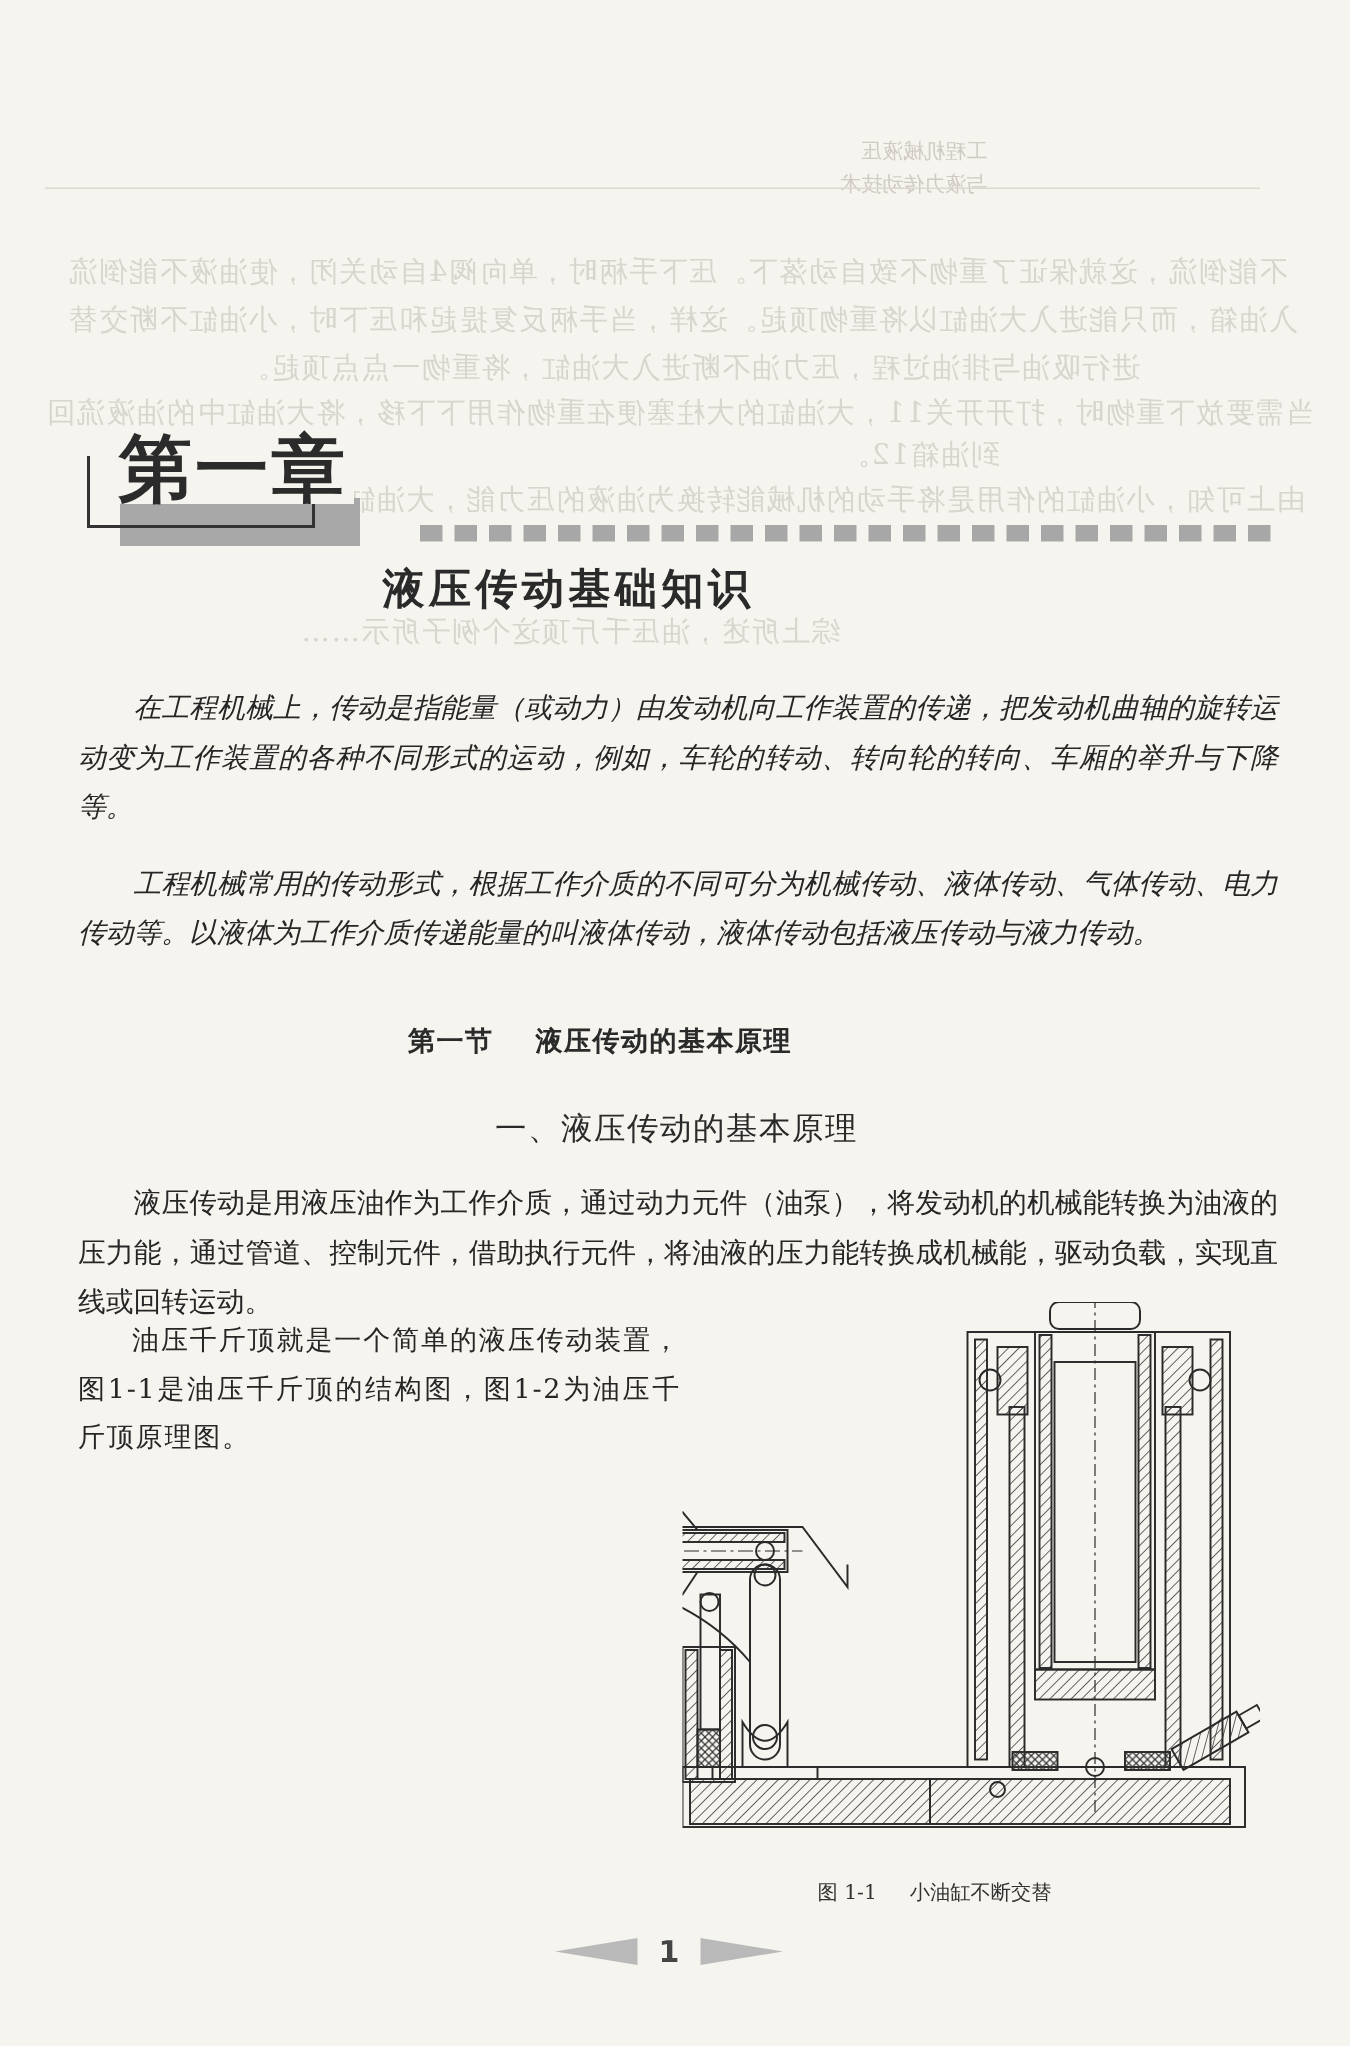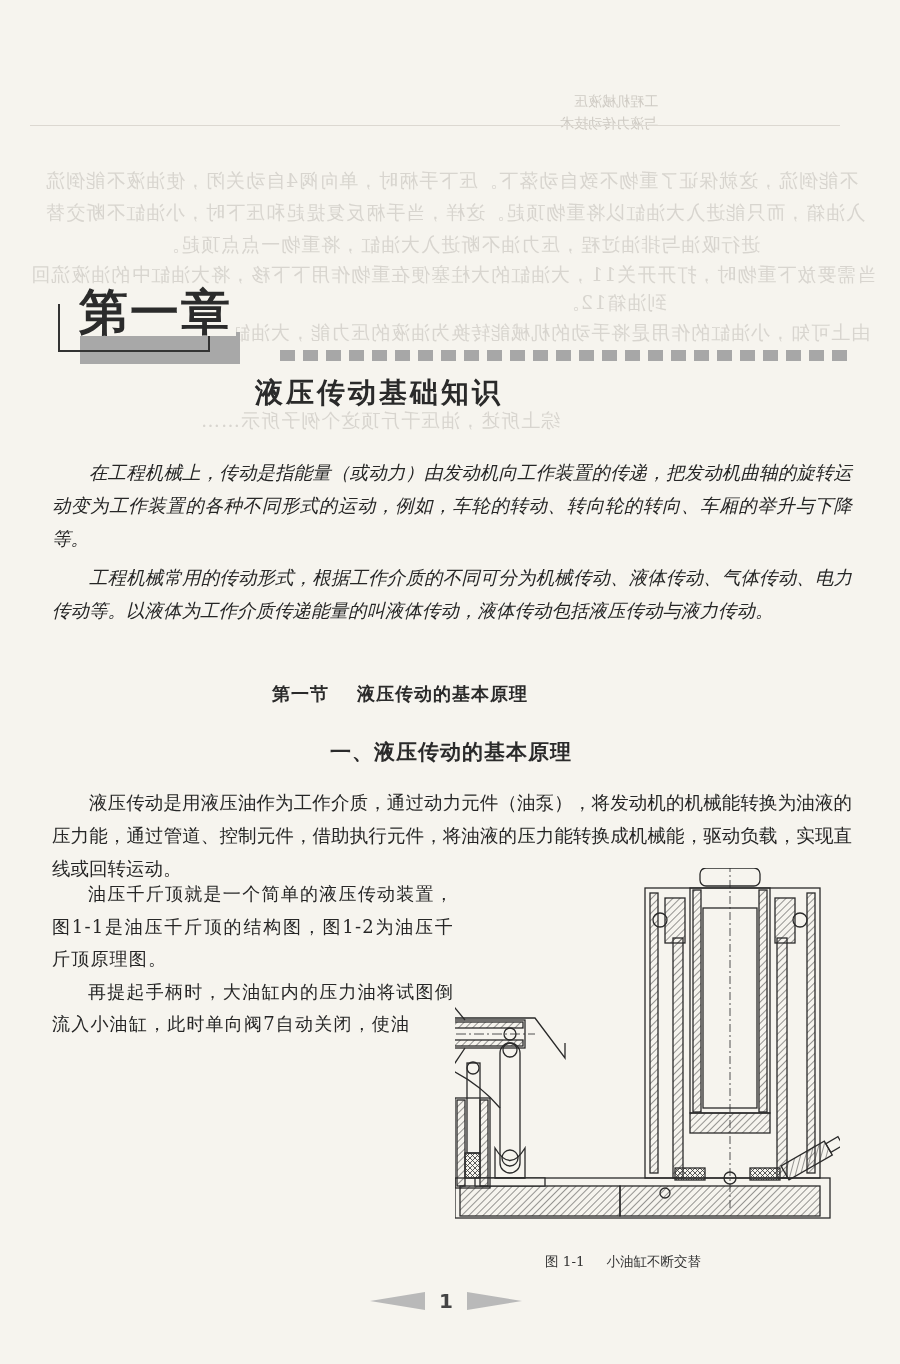--- a/index.html
+++ b/index.html
@@ -40,21 +40,21 @@
   .para.full { left:52px; width:800px; }
   .para p { margin:0; text-indent: 2em; text-align: justify; }
 
   .section-title {
     position:absolute; left:272px; top:682px; font-size:18px; font-weight:bold;
     font-family: "DejaVu Sans", sans-serif; color:#2a2a2a; letter-spacing: 1px;
   }
   .section-title .gap { display:inline-block; width:28px; }
   .sub-title {
     position:absolute; left:330px; top:738px; font-size:21px;
-    font-family: "DejaVu Sans", sans-serif; color:#2a2a2a; letter-spacing: 1px; font-weight: bold;
+    font-family: "DejaVu Sans", sans-serif; color:#2a2a2a; letter-spacing: 1px;
   }
 
   .para.col { left:52px; width:402px; font-size:18px; line-height:32.5px; letter-spacing: 1.2px; }
 
   .figure { position:absolute; left:455px; top:868px; width:385px; height:375px; }
   .fig-caption { position:absolute; left:545px; top:1253px; font-size:13.5px; color:#333; }
   .fig-caption .gap { display:inline-block; width:22px; }
 
   .footer { position:absolute; left:370px; top:1289px; display:flex; align-items:center; gap:14px; }
   .arrow-left { width:0; height:0; border-top:9px solid transparent; border-bottom:9px solid transparent; border-right:55px solid #b9b9b9; }
@@ -108,35 +108,34 @@
       <span></span>
       <span></span>
       <span></span>
       <span></span>
   </div>
 
   <h1 class="chapter-heading" style="margin:0;">液压传动基础知识</h1>
 
   <div class="para full" style="top:456px;font-style:italic;">
     <p>在工程机械上，传动是指能量（或动力）由发动机向工作装置的传递，把发动机曲轴的旋转运动变为工作装置的各种不同形式的运动，例如，车轮的转动、转向轮的转向、车厢的举升与下降等。</p>
-    <p style="margin-top:6px;">工程机械常用的传动形式，根据工作介质的不同可分为机械传动、液体传动、气体传动、电力传动等。以液体为工作介质传递能量的叫液体传动，液体传动包括液压传动与液力传动。</p>
+    <p style="margin-top:18px;">工程机械常用的传动形式，根据工作介质的不同可分为机械传动、液体传动、气体传动、电力传动等。以液体为工作介质传递能量的叫液体传动，液体传动包括液压传动与液力传动。</p>
   </div>
 
   <div class="section-title">
     <span>第一节</span><span class="gap"></span><span>液压传动的基本原理</span>
   </div>
   <div class="sub-title">一、液压传动的基本原理</div>
 
   <div class="para full" style="top:786px;">
     <p>液压传动是用液压油作为工作介质，通过动力元件（油泵），将发动机的机械能转换为油液的压力能，通过管道、控制元件，借助执行元件，将油液的压力能转换成机械能，驱动负载，实现直线或回转运动。</p>
   </div>
 
   <div class="para col" style="top:878px;">
     <p>油压千斤顶就是一个简单的液压传动装置，图1-1是油压千斤顶的结构图，图1-2为油压千斤顶原理图。</p>
-    <p>再提起手柄时，大油缸内的压力油将试图倒流入小油缸，此时单向阀7自动关闭，使油</p>
   </div>
 
   <svg class="figure" viewBox="0 0 385 375">
     <defs>
       <pattern id="hatch" patternUnits="userSpaceOnUse" width="5" height="5" patternTransform="rotate(45)">
         <line x1="0" y1="0" x2="0" y2="5" stroke="#333" stroke-width="1"></line>
       </pattern>
       <pattern id="cross" patternUnits="userSpaceOnUse" width="5" height="5">
         <path d="M0,0 L5,5 M5,0 L0,5" stroke="#333" stroke-width="0.8"></path>
       </pattern>

